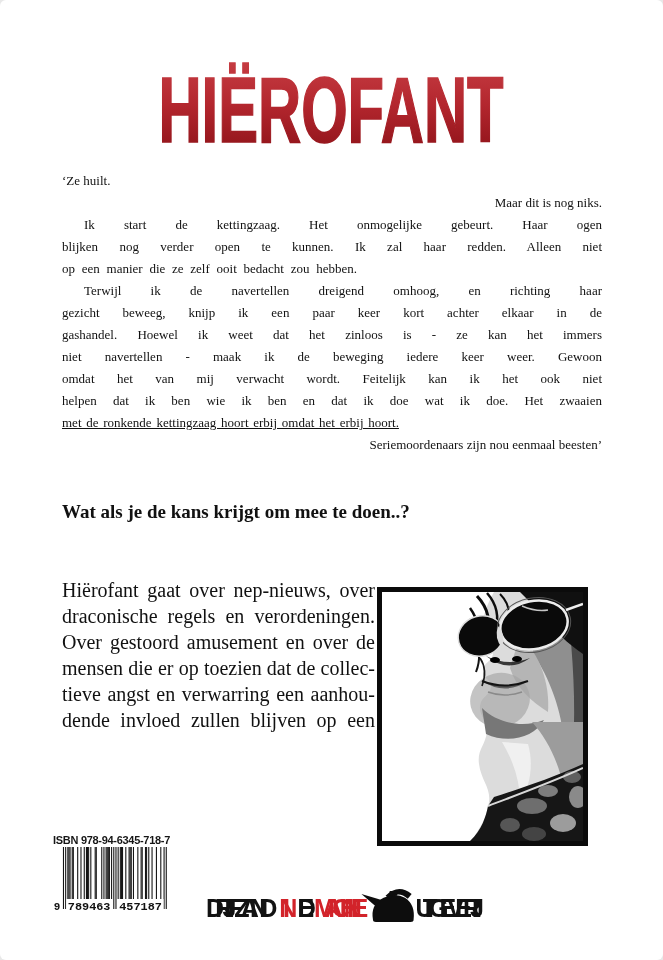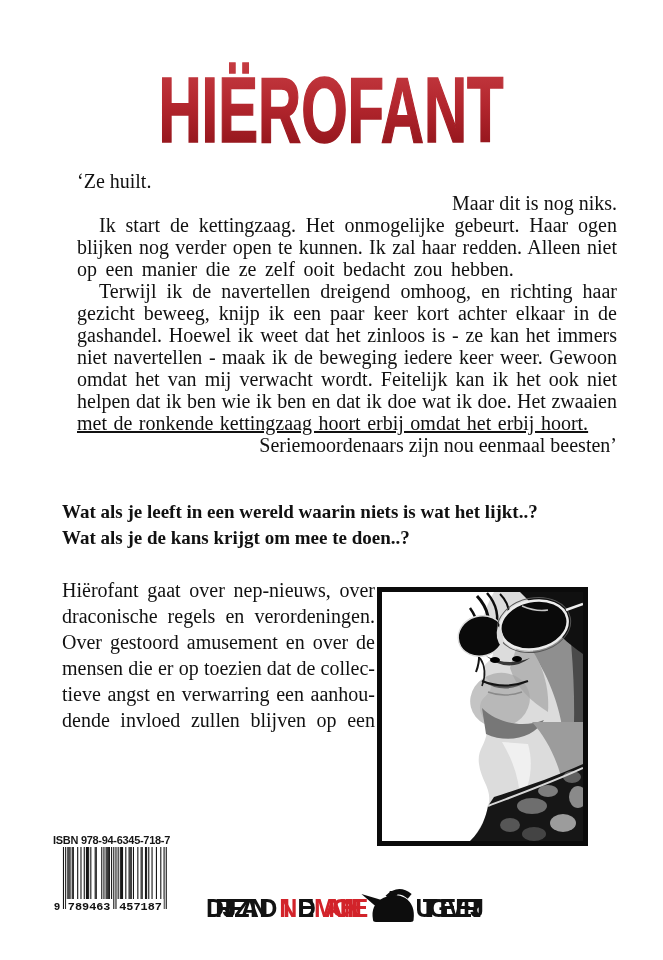--- a/index.html
+++ b/index.html
@@ -1,25 +1,25 @@
 <!DOCTYPE html>
 <html><head>
 <meta charset="utf-8">
 <style>
   html,body { margin:0; padding:0; background:#e8e8e8; }
   .page {
     position:relative; width:663px; height:960px; margin:0 auto;
     background:#ffffff; overflow:hidden;
-    font-family:"Liberation Serif", serif; color:#111;
+    font-family:"Liberation Serif", serif; color:#111;border-radius:6px;
   }
   
   .title-svg { position:absolute; left:0; top:56px; }
   
-  .quote { position:absolute; left:77px; top:170px; width:540px;
-           font-size:20px; line-height:22px; }
+  .quote { position:absolute; left:62px; top:170px; width:540px;
+           font-size:13px; line-height:22px; }
   .quote .ln, .descr .ln { text-align:left; }
   .ln.j  { text-align:justify; text-align-last:justify; -moz-text-align-last:justify; }
   .ln.ind { padding-left:22px;text-align:right; }
   .ln.w  { word-spacing:3.5px; }
   .ln.w2 { word-spacing:1.5px;text-decoration:underline; }
   
   .questions { position:absolute; left:62px; top:499px; width:545px;
                font-size:19px; font-weight:bold; line-height:26px; }
   
   .descr { position:absolute; left:62px; top:577px; width:313px;
@@ -63,21 +63,20 @@
     <div class="ln j">gezicht beweeg, knijp ik een paar keer kort achter elkaar in de</div>
     <div class="ln j">gashandel. Hoewel ik weet dat het zinloos is - ze kan het immers</div>
     <div class="ln j">niet navertellen - maak ik de beweging iedere keer weer. Gewoon</div>
     <div class="ln j">omdat het van mij verwacht wordt. Feitelijk kan ik het ook niet</div>
     <div class="ln j">helpen dat ik ben wie ik ben en dat ik doe wat ik doe. Het zwaaien</div>
     <div class="ln w2">met de ronkende kettingzaag hoort erbij omdat het erbij hoort.</div>
     <div class="ln ind">Seriemoordenaars zijn nou eenmaal beesten’</div>
   </div>
 
   <div class="questions">
-    <div class="ln">Wat als je leeft in een wereld waarin niets is wat het lijkt..?</div>
     <div class="ln">Wat als je de kans krijgt om mee te doen..?</div>
   </div>
 
   <div class="descr">
     <div class="ln j">Hiërofant gaat over nep-nieuws, over</div>
     <div class="ln j">draconische regels en verordeningen.</div>
     <div class="ln j">Over gestoord amusement en over de</div>
     <div class="ln j">mensen die er op toezien dat de collec-</div>
     <div class="ln j">tieve angst en verwarring een aanhou-</div>
     <div class="ln j">dende invloed zullen blijven op een</div>

